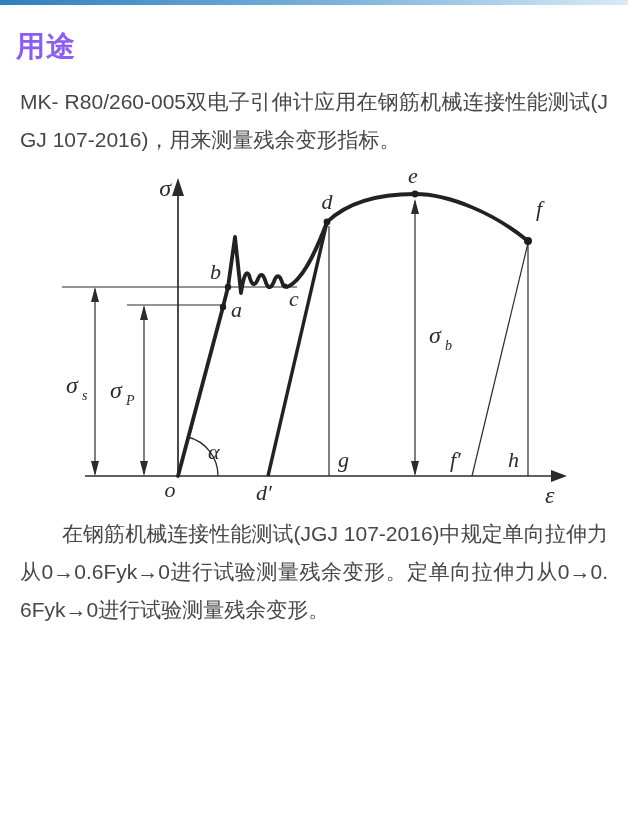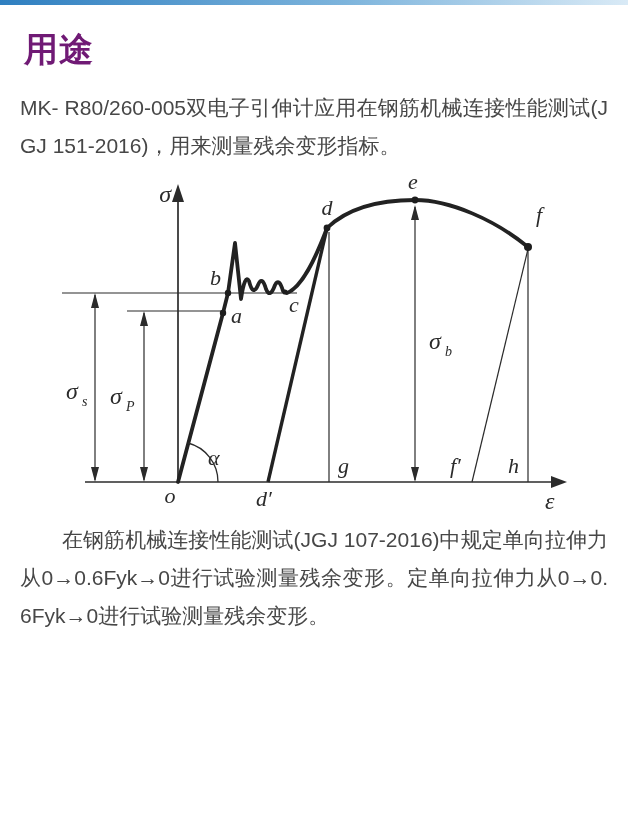--- a/index.html
+++ b/index.html
@@ -12,24 +12,24 @@
     height: 830px;
     overflow: hidden;
     font-family: "Liberation Sans", "DejaVu Sans", sans-serif;
   }
   .top-bar {
     width: 100%;
     height: 5px;
     background: linear-gradient(to right, #2f7fc0 0%, #7db4dc 55%, #d9eaf6 100%);
   }
   h1.page-title {
-    margin: 22px 20px 16px 24px;
-    font-size: 34px;
+    margin: 22px 20px 16px 16px;
+    font-size: 29px;
     font-weight: bold;
-    color: #701a75;
+    color: #8b5cf6;
     letter-spacing: 1px;
   }
   .content {
     padding: 0 20px 0 20px;
     color: #474747;
     font-size: 21px;
     line-height: 38px;
     text-align: justify;
     word-break: break-all;
   }
@@ -51,21 +51,21 @@
   .axis-label { font-size: 24px; }
 </style>
 </head>
 <body>
 
 <div class="top-bar"></div>
 
 <h1 class="page-title">用途</h1>
 
 <div class="content">
-  <p>MK- R80/260-005双电子引伸计应用在钢筋机械连接性能测试(JGJ 151-2016)，用来测量残余变形指标。</p>
+  <p>MK- R80/260-005双电子引伸计应用在钢筋机械连接性能测试(JGJ 107-2016)，用来测量残余变形指标。</p>
 
   <div class="figure-wrap">
     <svg width="552" height="342" viewBox="0 0 552 342">
 
       <g stroke="#2b2b2b" stroke-width="1.2">
         <line x1="12" y1="118" x2="247" y2="118"></line>
         <line x1="77" y1="136" x2="173" y2="136"></line>
       </g>
 
       <g stroke="#2b2b2b" stroke-width="1.7">

